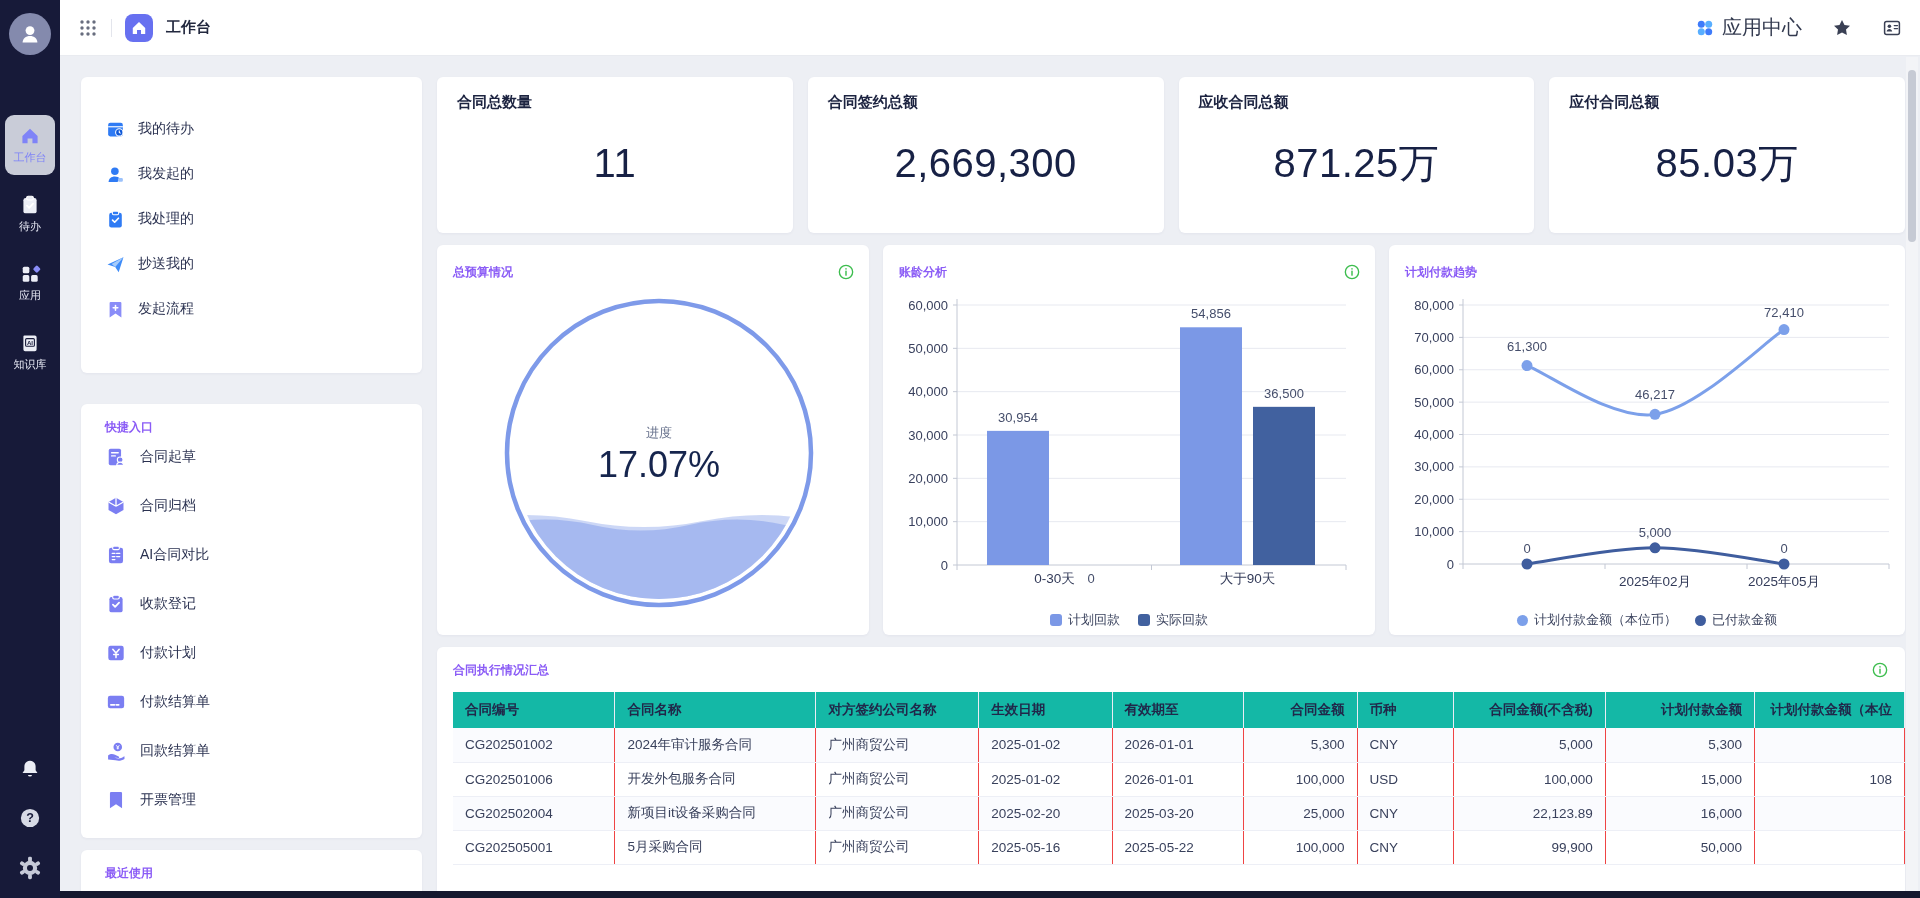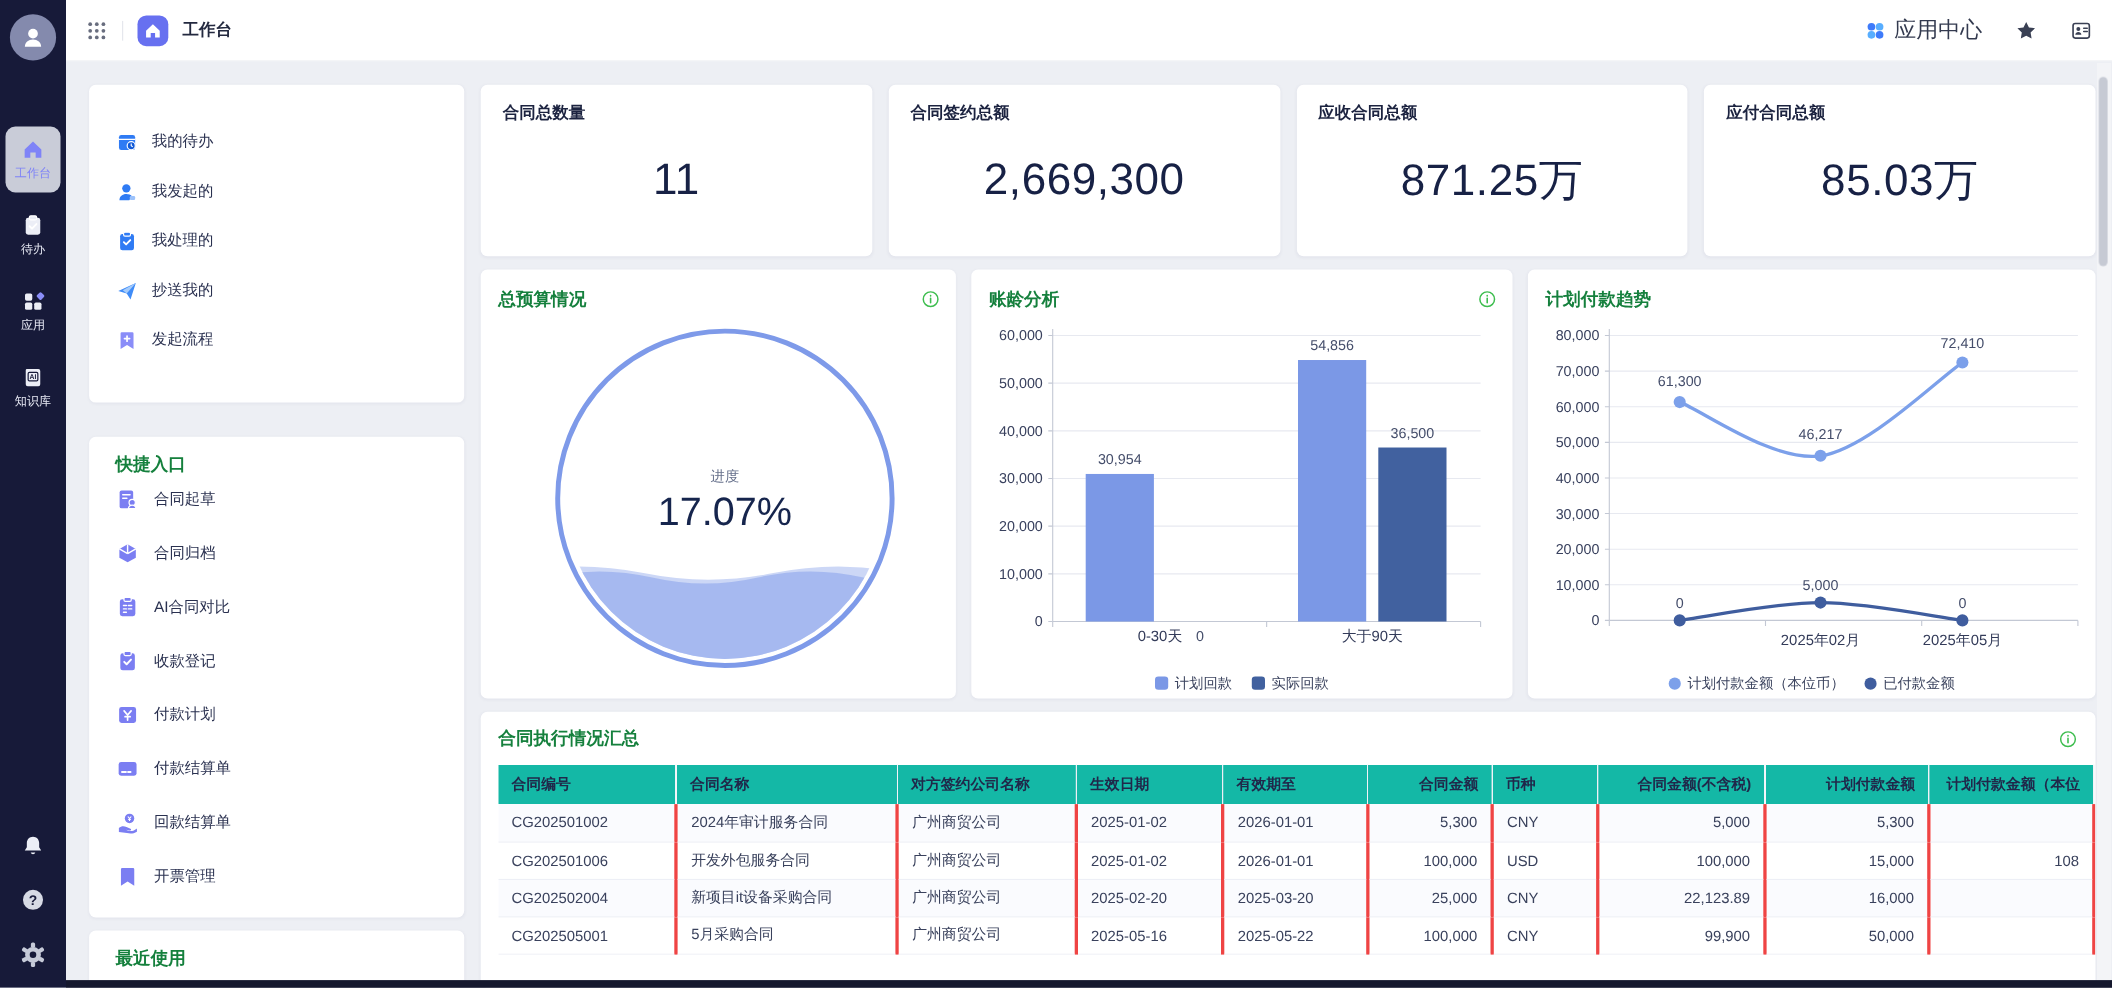--- a/index.html
+++ b/index.html
@@ -28,21 +28,21 @@
   .app-center { display:flex; align-items:center; gap:7px; cursor:pointer; font-size:20px; color:#333a4f; }
 
   
   .content { flex:1; display:flex; gap:15px; padding:21px 15px 0 21px; min-height:0; }
   .card { background:#fff; border-radius:6px; box-shadow:0 1px 3px rgba(35,45,90,.05); }
 
   .col-left { width:341px; flex:none; display:flex; flex-direction:column;justify-content:space-between; }
   .menu-card { height:303px; padding:40px 24px 0; margin-bottom:31px; }
   .m-item { display:flex; align-items:center; gap:12px; height:24px; margin-bottom:21px; cursor:pointer; font-size:14px; color:#2a3150; }
   .shortcut-card { height:445px; padding:15px 24px 0; margin-bottom:12px; }
-  .sc-title, .card-title { font-size:16px; font-weight:700; color:#15803d; }
+  .sc-title, .card-title { font-size:12px; font-weight:700; color:#8b5cf6; }
   .shortcut-card .sc-title { margin-bottom:9px; }
   .s-item { display:flex; align-items:center; gap:13px; height:24px; margin-bottom:25px; cursor:pointer; font-size:14px; color:#2a3150; }
   .recent-card { flex:1; padding:15px 24px 16px; }
 
   .col-main { flex:1; min-width:0; display:flex; flex-direction:column; }
   .stats-row { display:grid; grid-template-columns:repeat(4,1fr); gap:15px; height:156px; margin-bottom:12px; flex:none; }
   .stat-card { padding:16px 20px 0; display:flex; flex-direction:column; }
   .stat-label { font-size:15px; font-weight:700; color:#1c2340; }
   .stat-value { flex:1; display:flex; align-items:center; justify-content:center; font-size:40px; color:#172145; padding-bottom:18px; letter-spacing:.5px; }
 
@@ -55,21 +55,21 @@
   .legend { display:flex; justify-content:center; gap:18px; align-items:center; height:26px; font-size:13px; color:#3c445f; }
   .legend .li { display:flex; align-items:center; gap:6px; }
   .lg-sq { width:12px; height:12px; border-radius:3px; display:inline-block; }
   .lg-dot { width:11px; height:11px; border-radius:50%; display:inline-block; }
 
   .table-card { flex:1; min-height:0; padding:14px 0 0 16px; overflow:hidden; position:relative; }
   .table-card .t-head { display:flex; align-items:center; justify-content:space-between; padding-right:16px; margin-bottom:13px; }
   .tbl-wrap { overflow:hidden; width:100%; }
   table { border-collapse:collapse; table-layout:fixed; }
   th { background:#14b8a6; font-size:13.5px; font-weight:600; color:#20284a; height:36px; padding:0 12px; text-align:left; border-right:1px solid rgba(130,140,190,.16); white-space:nowrap; overflow:hidden; }
-  td { font-size:13.5px; color:#39415c; height:34px; padding:0 12px; border-bottom:1px solid #edeff6; border-right:3px solid #ef4444; white-space:nowrap; overflow:hidden; }
+  td { font-size:13.5px; color:#39415c; height:34px; padding:0 12px; border-bottom:1px solid #edeff6; border-right:1px solid #ef4444; white-space:nowrap; overflow:hidden; }
   tr:nth-child(odd) td { background:#fafbfe; }
   th.num, td.num { text-align:right; }
 
   svg text { font-family:"Liberation Sans", sans-serif; }
 
   
   .vscroll { position:fixed; top:57px; right:2px; width:12px; height:841px; background:#f3f4f7; z-index:9; }
   .vscroll .thumb { position:absolute; top:13px; left:2px; width:8px; height:172px; border-radius:5px; background:#c6cad4; }
   .hscroll { position:fixed; left:60px; bottom:0; height:7px; width:1860px; background:#15182e; z-index:9; }
 </style>

